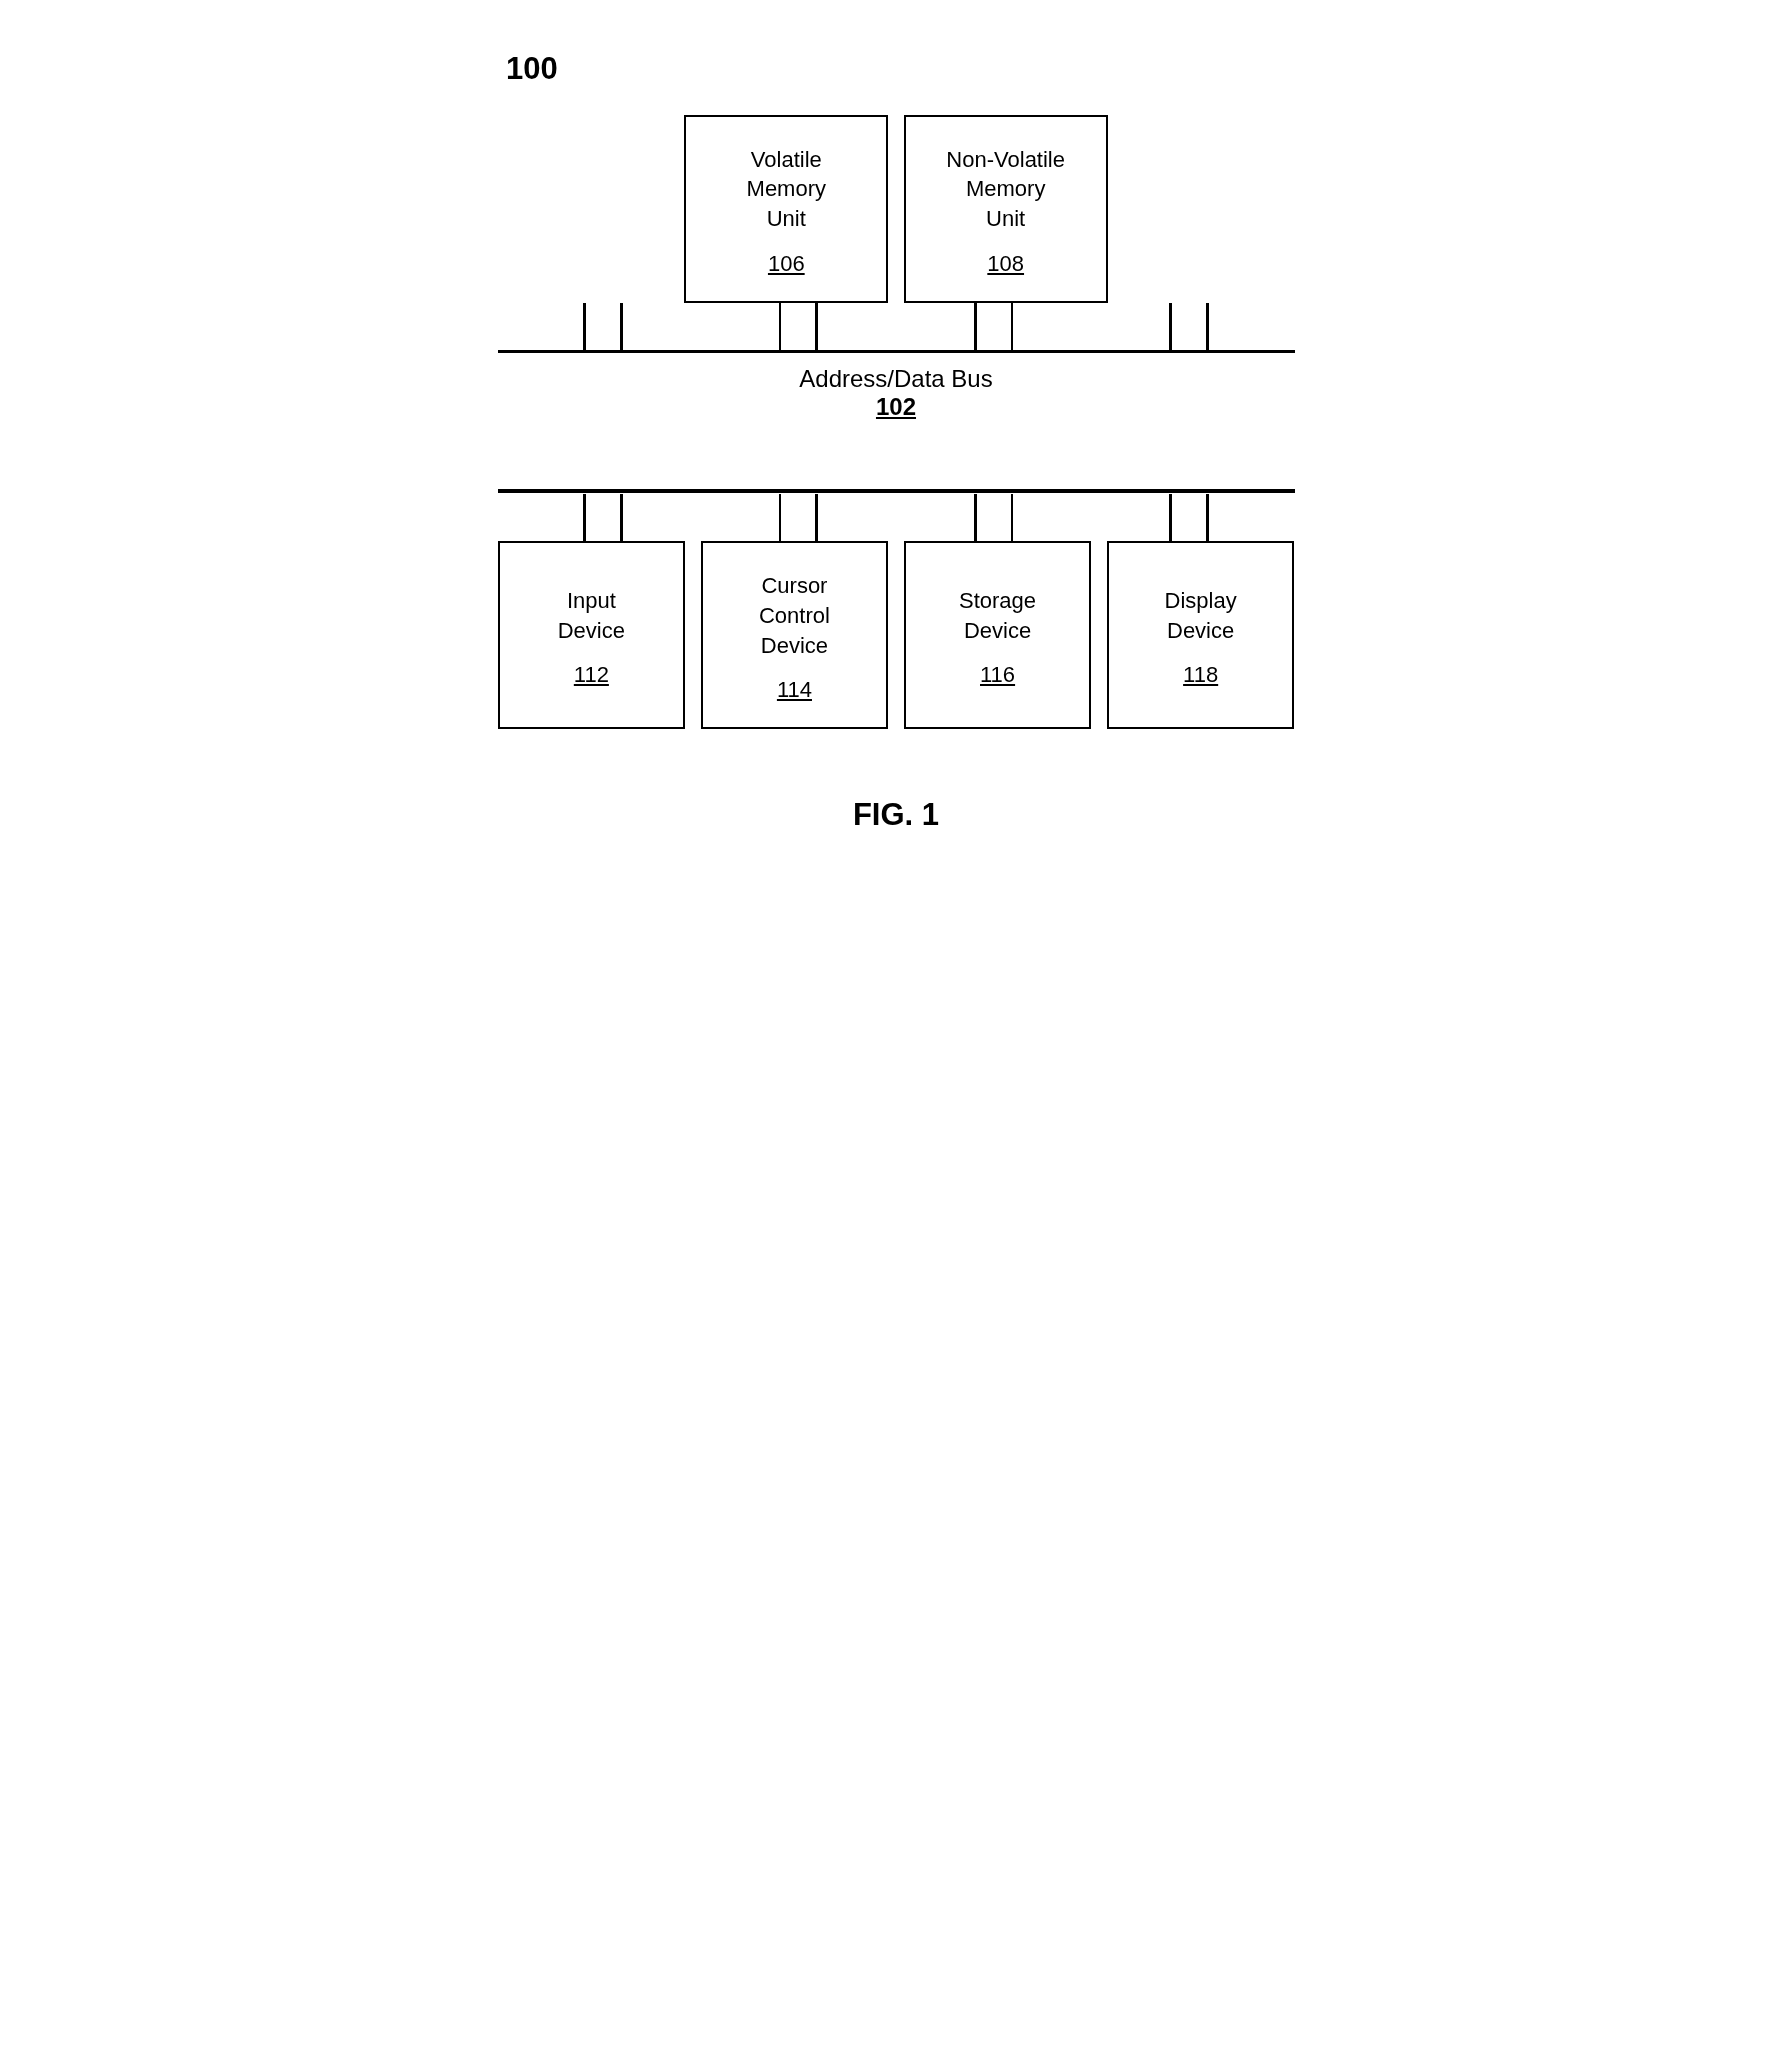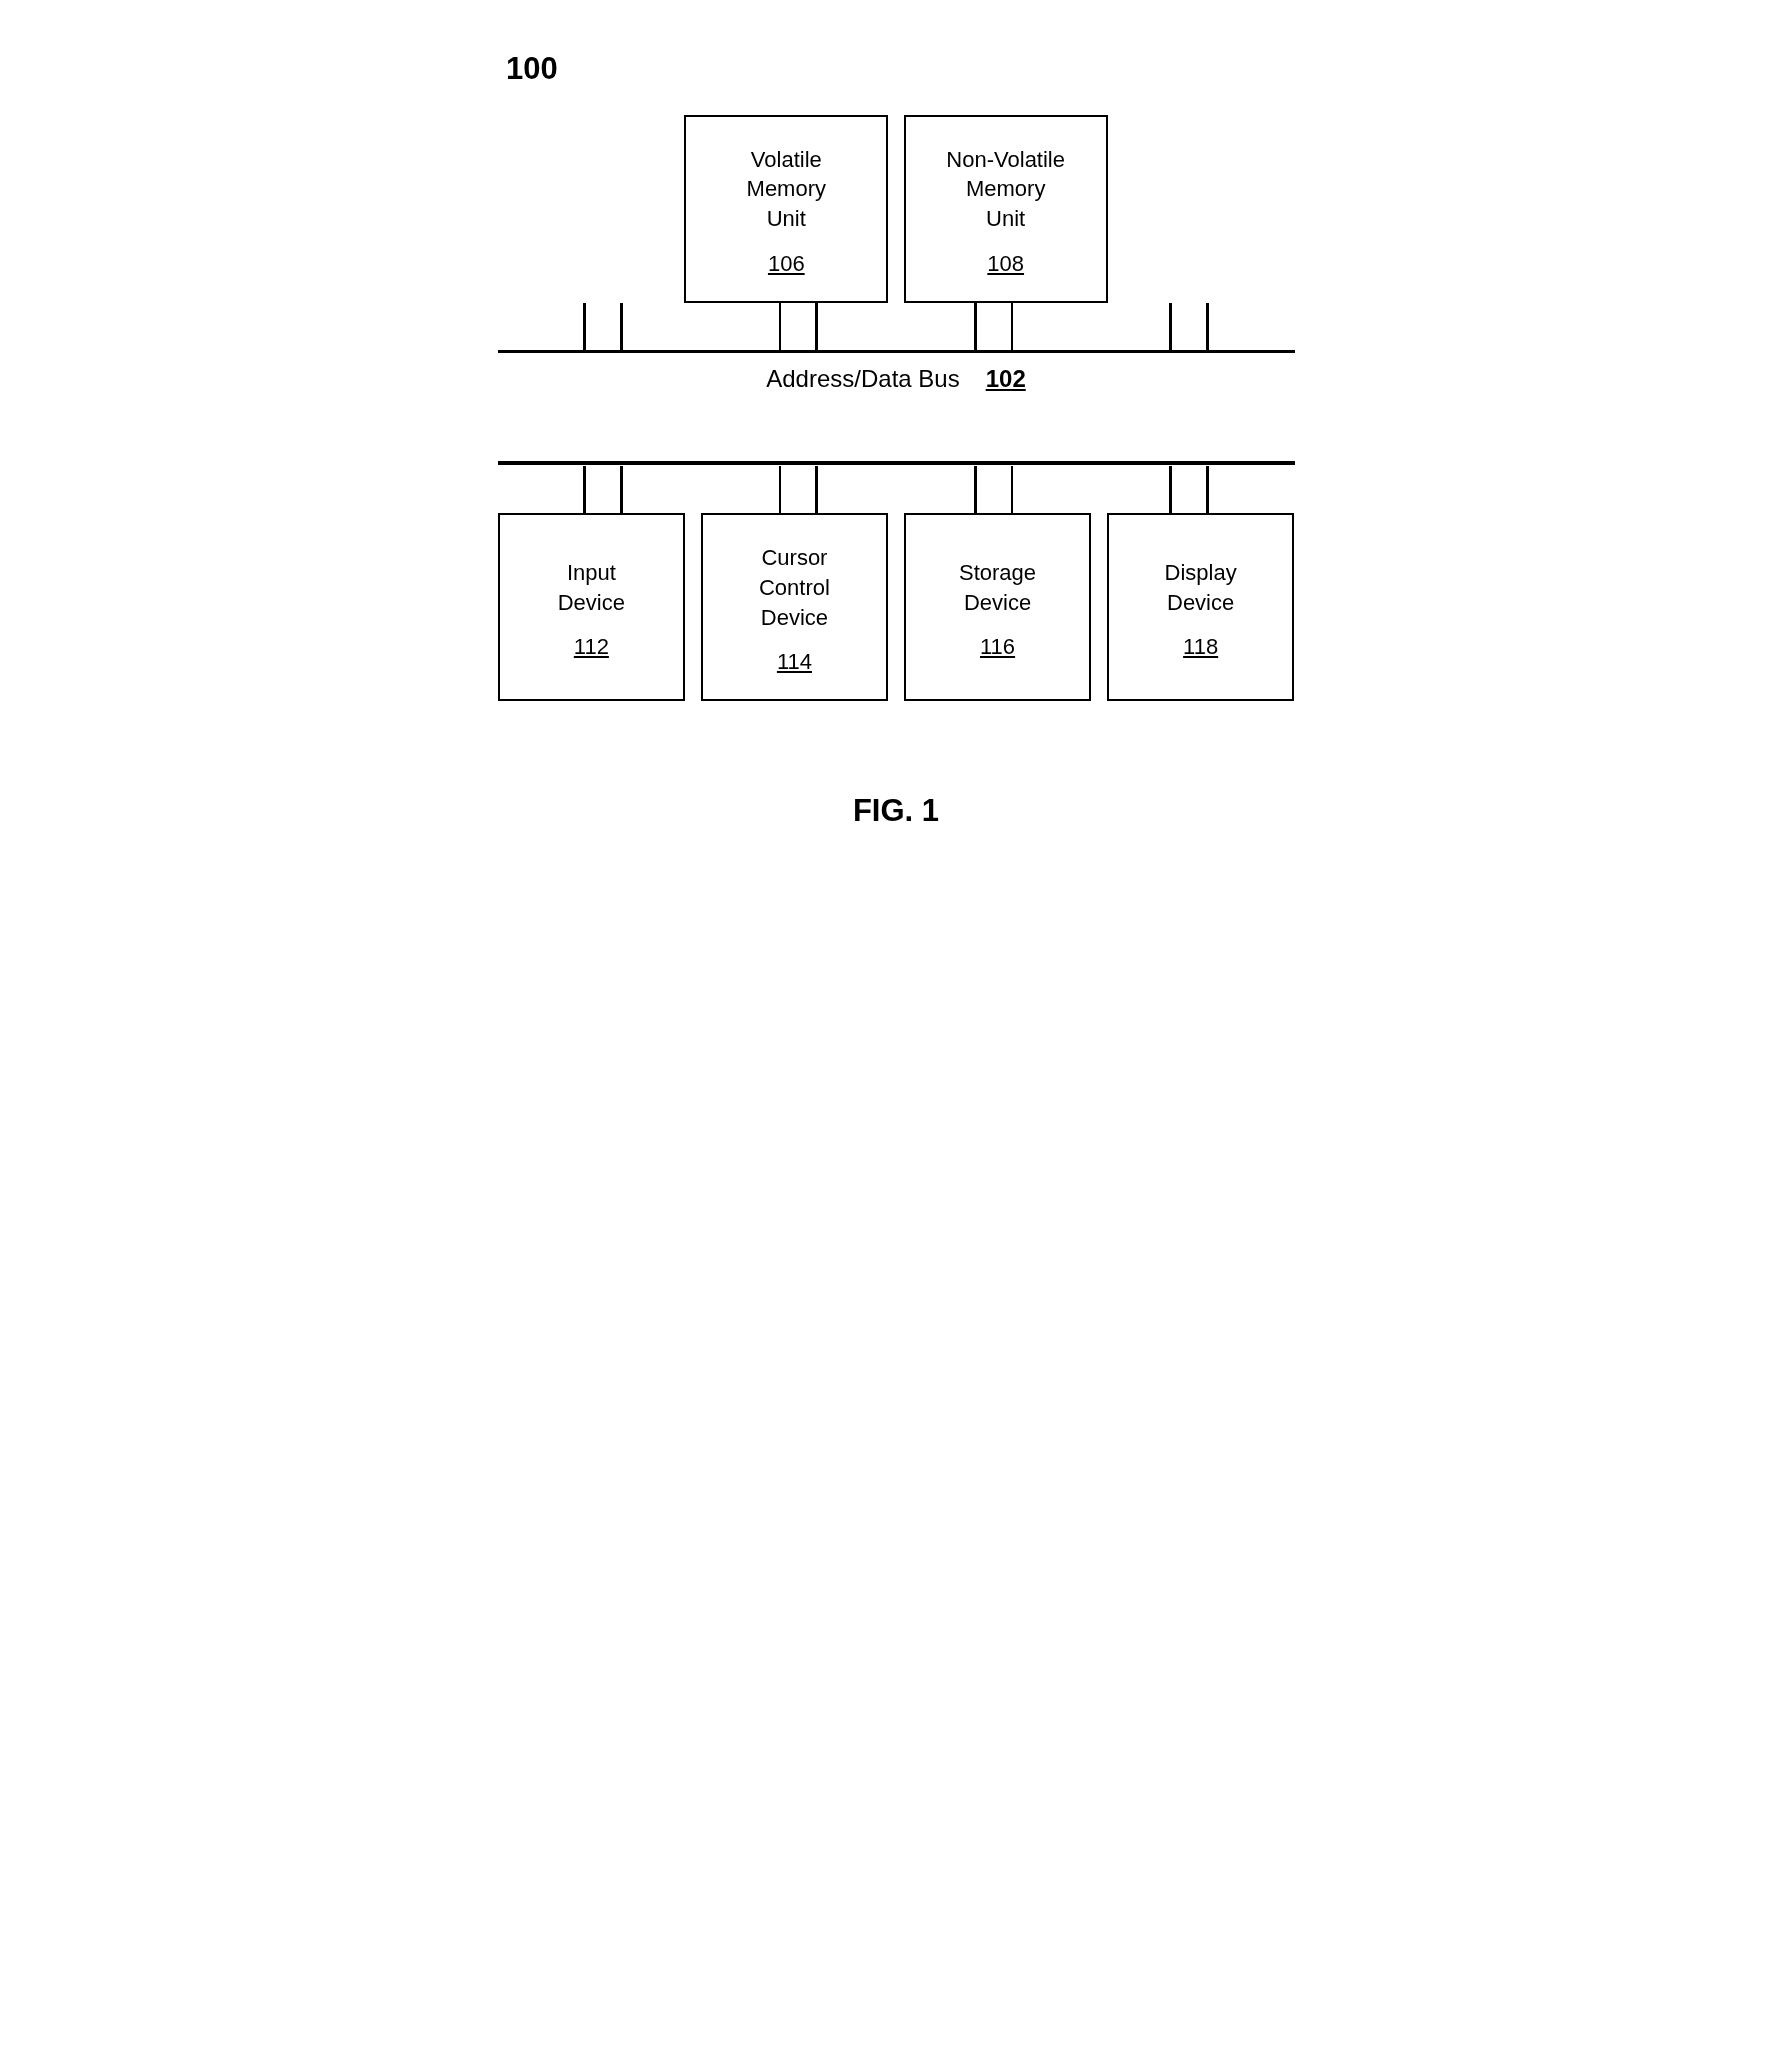--- a/index.html
+++ b/index.html
@@ -107,24 +107,23 @@
       position: absolute;
       left: 0;
       right: 0;
       top: 0;
       height: 3.4px;
       background: #000;
     }
 
     .bus-label-row {
       display: flex;
-      flex-direction: row;
-      align-items: center;
-      justify-content: center;
-      gap: 26px;
+      flex-direction: column;
+      align-items: center;
+      justify-content: center;
       margin-top: 10.3px;
     }
 
     .bus-label {
       font-size: 24px;
       color: #000;
     }
 
     .bus-number {
       font-size: 24px;
@@ -146,21 +145,21 @@
       justify-content: center;
       gap: 15.4px;
       width: 100%;
     }
 
     
     .fig-caption {
       font-size: 31px;
       font-weight: bold;
       color: #000;
-      margin-top: 75px;
+      margin-top: 51px;
       text-align: center;
     }
   </style>
 </head>
 <body>
 
 <div class="page">
 
   <div class="figure-label-top">100</div>
 

